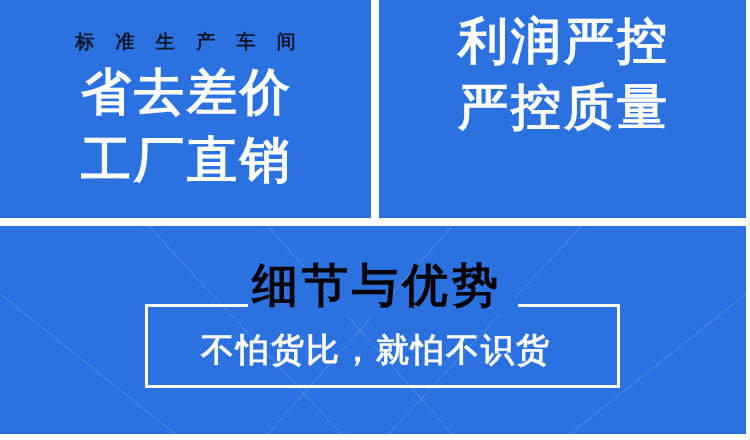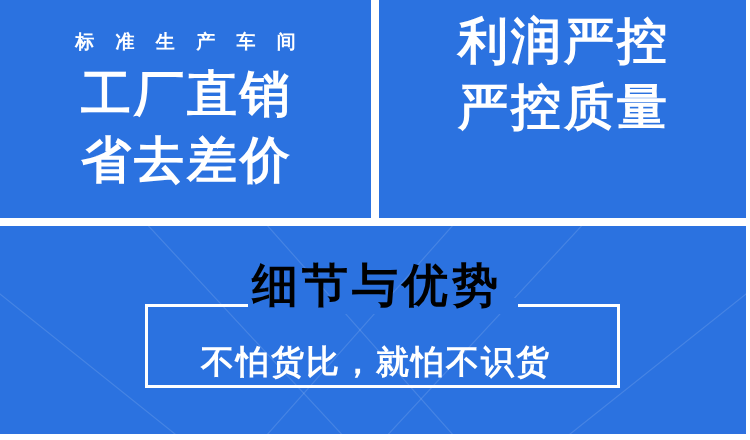--- a/index.html
+++ b/index.html
@@ -28,21 +28,21 @@
   }
   .decor line{stroke:#ffffff;stroke-opacity:.13;stroke-width:1.2;}
 
   
   .top-inner{
     position:absolute;left:0;right:0;top:0;bottom:0;
     display:flex;flex-direction:column;align-items:center;
     justify-content:flex-start;
   }
   .eyebrow{
-    color:#ffffff;
+    color:#0f172a;
     font-weight:700;
     font-size:19px;
     line-height:1;
     white-space:nowrap;
   }
   .eyebrow-wide{letter-spacing:8px;text-indent:8px;margin-top:32px;}
   .eyebrow-tight{letter-spacing:1.5px;text-indent:1.5px;margin-top:33px;}
 
   .bigline{
     color:#ffffff;
@@ -81,36 +81,36 @@
     background:#2b72e0;
   }
 
   .bp-title{
     position:absolute;left:0;right:0;top:262px;
     text-align:center;
     color:#000000;font-weight:700;font-size:46px;line-height:1;
     letter-spacing:4px;text-indent:4px;white-space:nowrap;
   }
   .bp-sub{
-    position:absolute;left:0;right:0;top:345px;
+    position:absolute;left:0;right:0;top:333px;
     text-align:center;
     color:#ffffff;font-weight:700;font-size:33px;line-height:1;
     letter-spacing:2px;text-indent:2px;white-space:nowrap;
   }
 </style>
 </head>
 <body>
 
 <div class="canvas">
 
   <div class="panel panel-tl">
     <div class="top-inner">
       <div class="eyebrow eyebrow-wide">标 准 生 产 车 间</div>
+      <div class="bigline l2">省去差价</div>
       <div class="bigline l1">工厂直销</div>
-      <div class="bigline l2">省去差价</div>
     </div>
   </div>
 
   <div class="panel panel-tr">
     <div class="top-inner">
       <div class="bigline-r l1">利润严控</div>
       <div class="bigline-r l2">严控质量</div>
     </div>
   </div>
 

